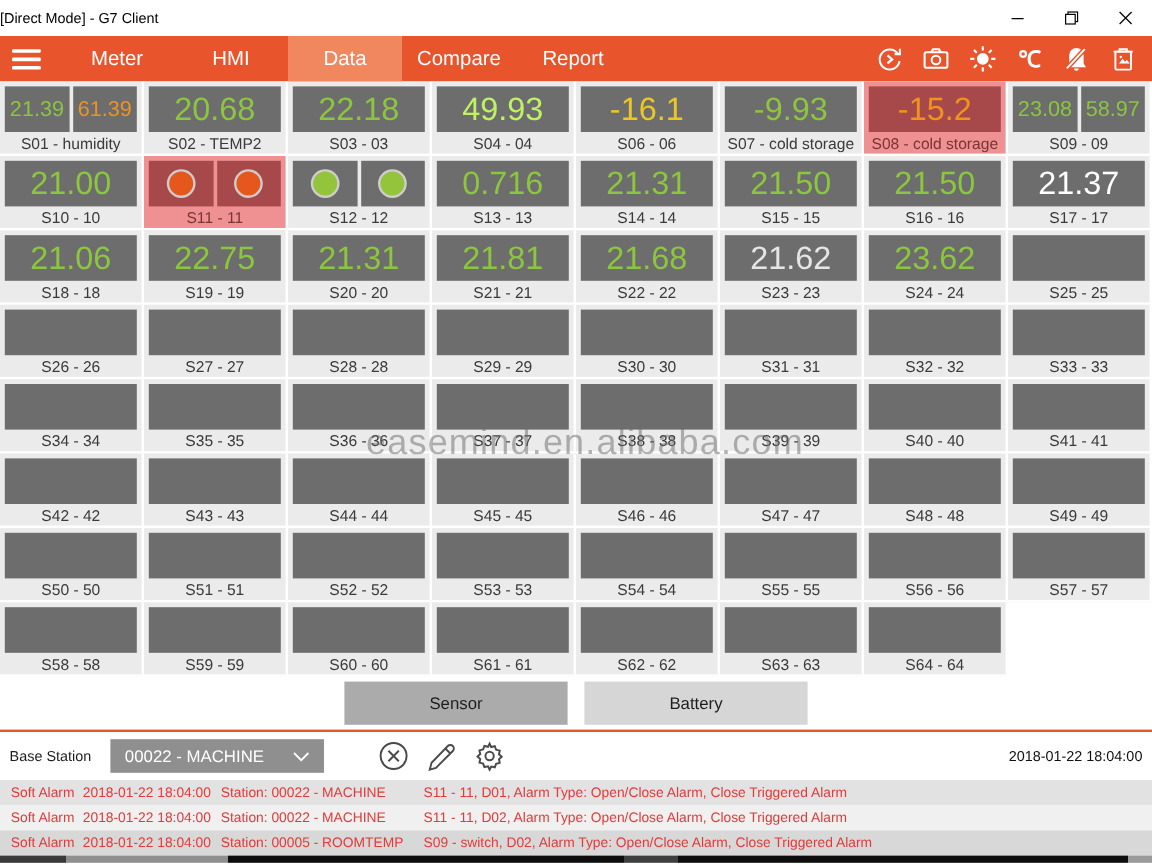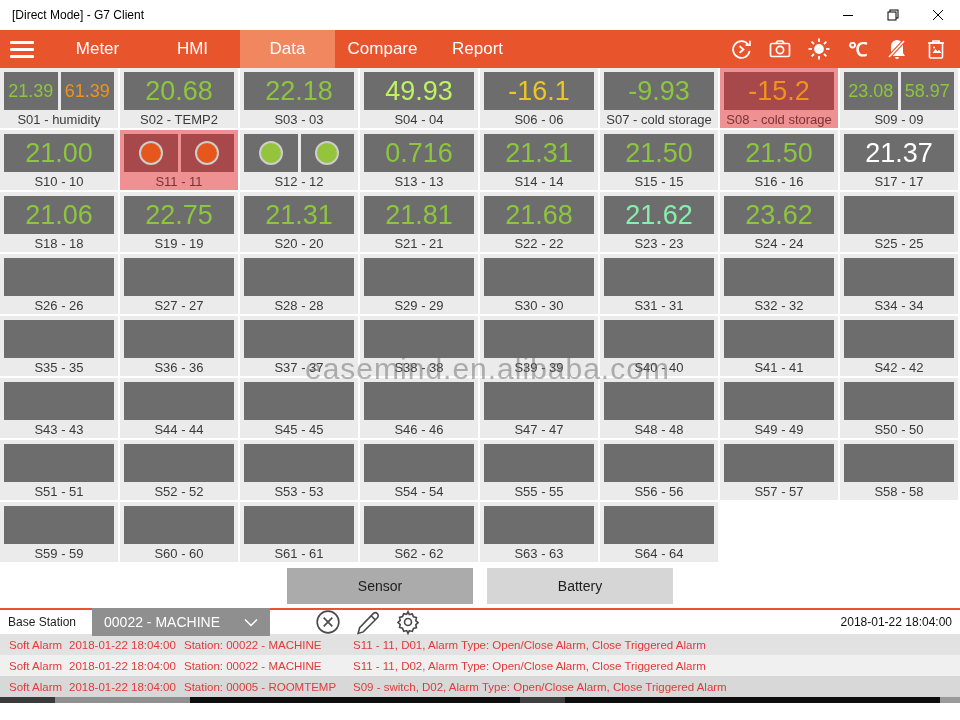--- a/index.html
+++ b/index.html
@@ -2,21 +2,21 @@
 <html><head>
 <meta charset="utf-8">
 <style>
   * { box-sizing: border-box; margin: 0; padding: 0; }
   html,body { width:960px; height:720px; overflow:hidden; }
   body { font-family:"Liberation Sans", sans-serif; background:#fff; }
   .app { position:relative; width:960px; height:720px; background:#fff; }
 
   
   .titlebar { height:30px; display:flex; align-items:center; background:#fff; }
-  .title { font-size:12px; color:#000; padding-left:12px; flex:1; }
+  .title { font-size:12px; color:#000; padding-left:0; flex:1; }
   .win-btn { width:45px; height:30px; display:flex; align-items:center; justify-content:center; cursor:default; }
   .win-btn svg { stroke:#000; }
 
   
   .nav { height:38px; background:#e8542c; display:flex; align-items:stretch; color:#fff; }
   .hamburger { width:50px; display:flex; flex-direction:column; justify-content:center; gap:4px; padding-left:10px; }
   .hamburger span { width:24px; height:3px; background:#fff; border-radius:1px; }
   .tab { width:95px; display:flex; align-items:center; justify-content:center; font-size:17px; cursor:default; }
   .tab.active { background:#f0875e; }
   .nav-icons { margin-left:auto; display:flex; align-items:center; gap:15px; padding-right:12px; }
@@ -41,21 +41,21 @@
 
   
   .btn-row { height:44px; display:flex; align-items:center; justify-content:center; gap:14px; background:#fff; }
   .fbtn { width:186px; height:36px; display:flex; align-items:center; justify-content:center; font-size:14px; color:#1d1d1d; cursor:default; }
   .fbtn.active { background:#ababab; }
   .fbtn.inactive { background:#d6d6d6; }
 
   .sep { height:2px; background:#e8542c; }
 
   
-  .bs-row { height:24px; display:flex; align-items:center; background:#fff; padding:11px 8px; }
+  .bs-row { height:40px; display:flex; align-items:center; background:#fff; padding:11px 8px; }
   .bs-label { font-size:12px; color:#1d1d1d; }
   .dropdown { width:178px; height:28px; background:#8f8f8f; color:#fff; display:flex; align-items:center; padding:0 12px; font-size:14px; margin-left:16px; }
   .dd-chevron { margin-left:auto; display:flex; }
   .bs-icons { display:flex; gap:12px; margin-left:44px; }
   .bs-icon { width:28px; height:28px; display:flex; align-items:center; justify-content:center; }
   .timestamp { margin-left:auto; font-size:12px; color:#111; }
 
   
   .alarm-list { }
   .alarm-row { height:21px; display:flex; align-items:center; font-size:11.5px; color:#e23a3a; padding-left:9px; white-space:nowrap; overflow:hidden; }
@@ -336,21 +336,21 @@
         <div class="boxes">
           <div class="vbox">
             <span class="val-single" style="color: rgb(140, 198, 62);">21.68</span>
           </div>
         </div>
         <div class="tile-label">S22 - 22</div>
       </div>
       <div class="tile">
         <div class="boxes">
           <div class="vbox">
-            <span class="val-single" style="color: #86efac;">21.62</span>
+            <span class="val-single" style="color: #e5e5e5;">21.62</span>
           </div>
         </div>
         <div class="tile-label">S23 - 23</div>
       </div>
       <div class="tile">
         <div class="boxes">
           <div class="vbox">
             <span class="val-single" style="color: rgb(140, 198, 62);">23.62</span>
           </div>
         </div>
@@ -396,20 +396,26 @@
         <div class="boxes">
           <div class="vbox"></div>
         </div>
         <div class="tile-label">S31 - 31</div>
       </div>
       <div class="tile">
         <div class="boxes">
           <div class="vbox"></div>
         </div>
         <div class="tile-label">S32 - 32</div>
+      </div>
+      <div class="tile">
+        <div class="boxes">
+          <div class="vbox"></div>
+        </div>
+        <div class="tile-label">S33 - 33</div>
       </div>
       <div class="tile">
         <div class="boxes">
           <div class="vbox"></div>
         </div>
         <div class="tile-label">S34 - 34</div>
       </div>
       <div class="tile">
         <div class="boxes">
           <div class="vbox"></div>

